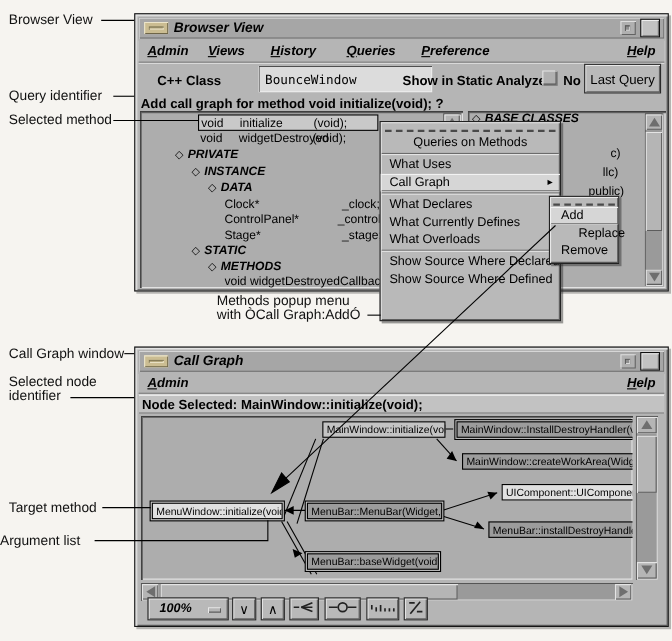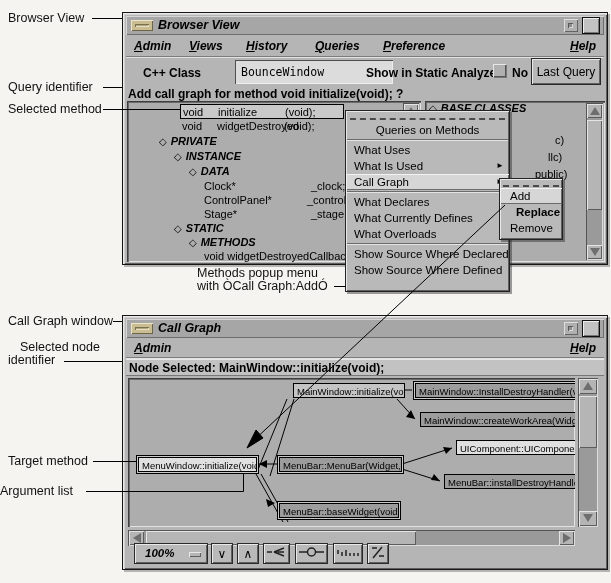--- a/index.html
+++ b/index.html
@@ -104,21 +104,21 @@
 </style>
 </head>
 <body>
 
 <div class="ann" style="left:8px; top:11px;">Browser View</div>
 <div class="ann" style="left:8px; top:80px;">Query identifier</div>
 <div class="ann" style="left:8px; top:102px;">Selected method</div>
 <div class="ann" style="left:197px; top:266px;">Methods popup menu</div>
 <div class="ann" style="left:197px; top:279px;">with ÒCall Graph:AddÓ</div>
 <div class="ann" style="left:8px; top:314px;">Call Graph window</div>
-<div class="ann" style="left:20px; top:340px;text-align:right;">Selected node</div>
+<div class="ann" style="left:8px; top:340px;text-align:right;">Selected node</div>
 <div class="ann" style="left:8px; top:353px;">identifier</div>
 <div class="ann" style="left:8px; top:454px;">Target method</div>
 <div class="ann" style="left:0; top:484px;">Argument list</div>
 
 <div class="win" style="left:122px; top:12px; width:486px; height:253px;">
   <div class="titlebar">
     <div class="wmenu-btn"></div>
     <div class="title">Browser View</div>
     <div class="wbtn-a"></div>
     <div class="wbtn-max"></div>
@@ -201,35 +201,34 @@
         </div>
     </div>
   </div>
 </div>
 
 <div class="popup" style="left:345px; top:110px; width:165px; height:182px;">
   <div class="tearoff"></div>
   <div class="popup-title">Queries on Methods</div>
   <div class="psep"></div>
   <div class="pitem">What Uses</div>
-  <div class="pitem"><span>What Is Used</span><span class="arrow">►</span></div>
   <div class="pitem hl"><span>Call Graph</span><span class="arrow">►</span></div>
   <div class="psep"></div>
   <div class="pitem">What Declares</div>
   <div class="pitem">What Currently Defines</div>
   <div class="pitem">What Overloads</div>
   <div class="psep"></div>
   <div class="pitem">Show Source Where Declared</div>
   <div class="pitem">Show Source Where Defined</div>
 </div>
 
 <div class="popup" style="left:499px; top:178px; width:64px; height:62px;">
   <div class="tearoff" style="margin:2px 3px 1px 3px;"></div>
   <div class="pitem hl" style="padding-left:10px;">Add</div>
-  <div class="pitem" style="padding-left:16px;font-weight:bold;">Replace</div>
+  <div class="pitem" style="padding-left:26px;">Replace</div>
   <div class="pitem" style="padding-left:10px;">Remove</div>
 </div>
 
 <div class="win" style="left:122px; top:315px; width:486px; height:255px;">
   <div class="titlebar">
     <div class="wmenu-btn"></div>
     <div class="title">Call Graph</div>
     <div class="wbtn-a"></div>
     <div class="wbtn-max"></div>
   </div>

